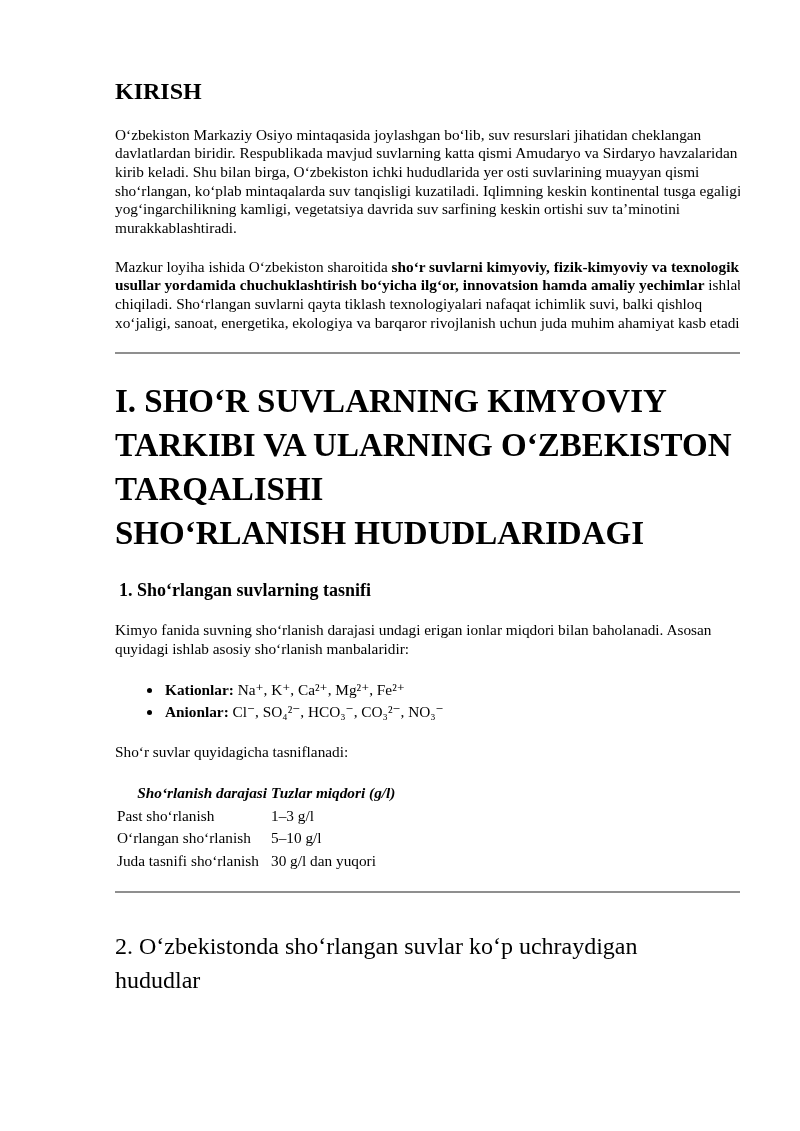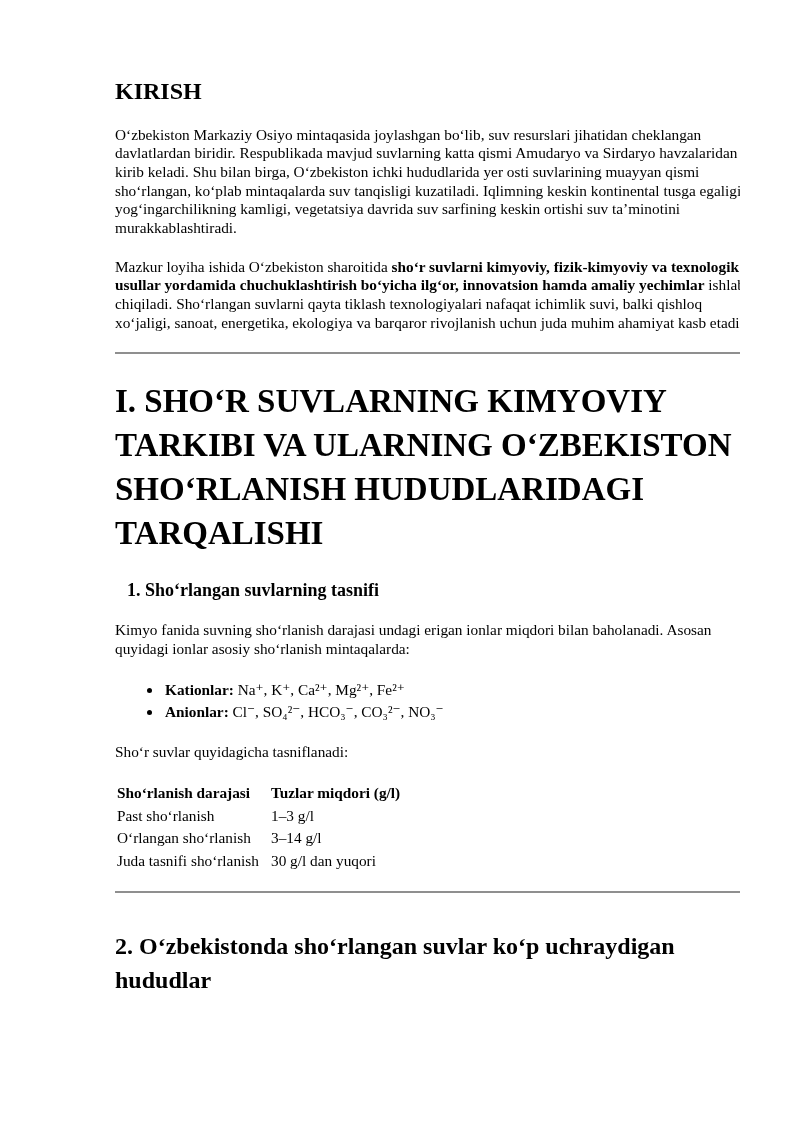--- a/index.html
+++ b/index.html
@@ -38,56 +38,57 @@
     font-size: 33px;
     font-weight: bold;
     line-height: 1.33;
     margin: 26px 0 24px 0;
   }
   h1.main-heading .hline { display: block; }
 
   h3.sub-heading {
     font-size: 18px;
     font-weight: bold;
-    margin: 24px 0 14px 12px;
+    margin: 24px 0 14px 4px;
     line-height: 1.2;
   }
 
   ul.ion-list {
     margin: 17px 0;
     padding-left: 48px;
   }
   ul.ion-list li {
     line-height: 1.45;
     padding-left: 2px;
   }
 
   table.salinity-table {
     border-collapse: collapse;
     margin: 14px 0 3px 2px;
     font-size: 15.3px;
   }
   table.salinity-table th {
     font-weight: bold;
-    text-align: left;
+    text-align: right;
     padding: 1px 4px 1px 0;
     line-height: 1.37;
     white-space: nowrap;
+    font-style: italic;
   }
   table.salinity-table td {
     padding: 1px 4px 1px 0;
     line-height: 1.37;
     white-space: nowrap;
   }
   table.salinity-table td:first-child,
   table.salinity-table th:first-child { min-width: 150px; }
 
   h2.section2-heading {
     font-size: 24px;
-    font-weight: bold;
+    font-weight: normal;
     line-height: 1.42;
     margin: 36px 0 0 0;
   }
   h2.section2-heading .hline { display: block; }
 </style>
 </head>
 <body>
 
 <div class="page">
   <div class="content">
@@ -96,27 +97,27 @@
 
     <p>O‘zbekiston Markaziy Osiyo mintaqasida joylashgan bo‘lib, suv resurslari jihatidan cheklangan davlatlardan biridir. Respublikada mavjud suvlarning katta qismi Amudaryo va Sirdaryo havzalaridan kirib keladi. Shu bilan birga, O‘zbekiston ichki hududlarida yer osti suvlarining muayyan qismi sho‘rlangan, ko‘plab mintaqalarda suv tanqisligi kuzatiladi. Iqlimning keskin kontinental tusga egaligi, yog‘ingarchilikning kamligi, vegetatsiya davrida suv sarfining keskin ortishi suv ta’minotini murakkablashtiradi.</p>
 
     <p><span>Mazkur loyiha ishida O‘zbekiston sharoitida </span><b>sho‘r suvlarni kimyoviy, fizik-kimyoviy va texnologik usullar yordamida chuchuklashtirish bo‘yicha ilg‘or, innovatsion hamda amaliy yechimlar</b><span> ishlab chiqiladi. Sho‘rlangan suvlarni qayta tiklash texnologiyalari nafaqat ichimlik suvi, balki qishloq xo‘jaligi, sanoat, energetika, ekologiya va barqaror rivojlanish uchun juda muhim ahamiyat kasb etadi.</span></p>
 
     <hr class="rule">
 
     <h1 class="main-heading">
       <span class="hline">I. SHO‘R SUVLARNING KIMYOVIY</span>
       <span class="hline">TARKIBI VA ULARNING O‘ZBEKISTON</span>
+      <span class="hline">TARQALISHI</span>
       <span class="hline">SHO‘RLANISH HUDUDLARIDAGI</span>
-      <span class="hline">TARQALISHI</span>
     </h1>
 
     <h3 class="sub-heading">1. Sho‘rlangan suvlarning tasnifi</h3>
 
-    <p>Kimyo fanida suvning sho‘rlanish darajasi undagi erigan ionlar miqdori bilan baholanadi. Asosan quyidagi ionlar asosiy sho‘rlanish mintaqalarda:</p>
+    <p>Kimyo fanida suvning sho‘rlanish darajasi undagi erigan ionlar miqdori bilan baholanadi. Asosan quyidagi ishlab asosiy sho‘rlanish manbalaridir:</p>
 
     <ul class="ion-list">
       <li><b>Kationlar:</b><span> Na⁺, K⁺, Ca²⁺, Mg²⁺, Fe²⁺</span></li>
       <li><b>Anionlar:</b><span> Cl⁻, SO₄²⁻, HCO₃⁻, CO₃²⁻, NO₃⁻</span></li>
     </ul>
 
     <p>Sho‘r suvlar quyidagicha tasniflanadi:</p>
 
     <table class="salinity-table">
       <thead>
@@ -125,21 +126,21 @@
           <th>Tuzlar miqdori (g/l)</th>
         </tr>
       </thead>
       <tbody>
         <tr>
           <td>Past sho‘rlanish</td>
           <td>1–3 g/l</td>
         </tr>
         <tr>
           <td>O‘rlangan sho‘rlanish</td>
-          <td>3–14 g/l</td>
+          <td>5–10 g/l</td>
         </tr>
         <tr>
           <td>Juda tasnifi sho‘rlanish</td>
           <td>30 g/l dan yuqori</td>
         </tr>
       </tbody>
     </table>
 
 
     <hr class="rule rule2">

